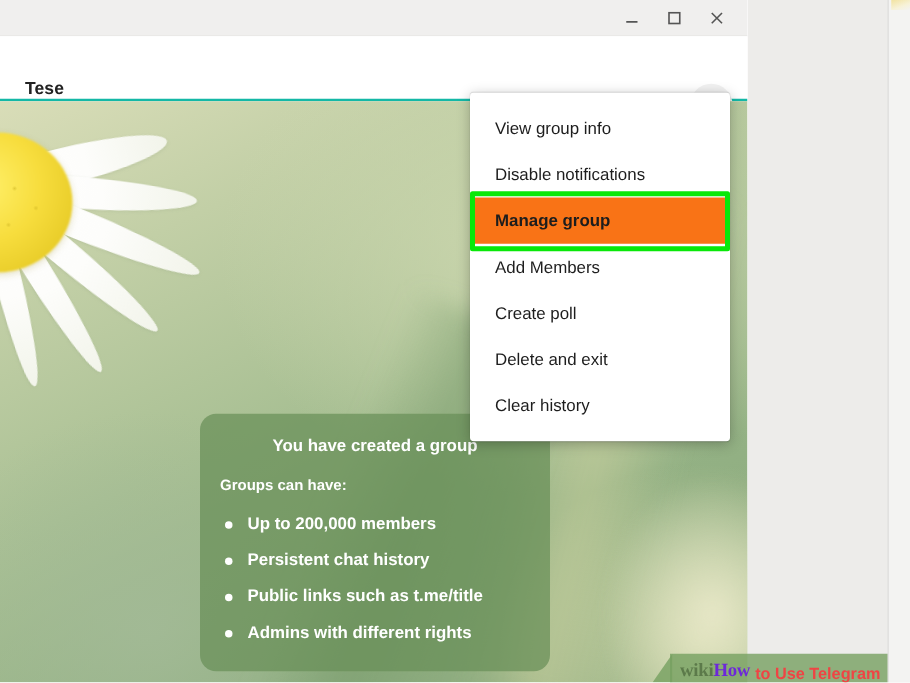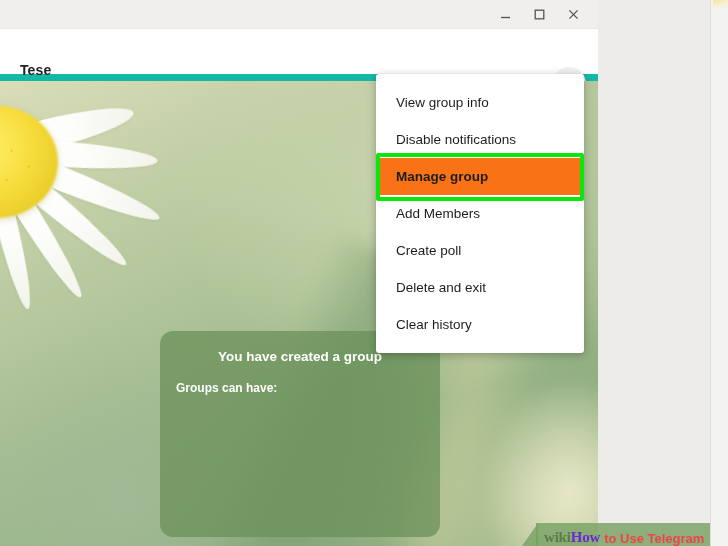--- a/index.html
+++ b/index.html
@@ -50,21 +50,21 @@
     width:34px; height:29px;
     display:flex; align-items:center; justify-content:center;
     color:#5a5a5a;
   }
   .win-btn svg { display:block; }
 
   
   .chat-header {
     position:absolute; left:0; top:29px; width:598px; height:52px;
     background:#ffffff;
-    border-bottom:7px solid #14b8a6;
+    border-bottom:2px solid #14b8a6;
   }
   .chat-title {
     position:absolute; left:20px; top:33px;
     font-size:14px; font-weight:bold; color:#222222;
     letter-spacing:.1px;
   }
   .chat-sub {
     position:absolute; left:20px; top:56px;
     font-size:13px; color:#8d8d8d;
   }
@@ -294,20 +294,26 @@
         <div class="petal" style="transform:rotate(76deg) scaleY(.7); width:165px;"></div>
 
         <div class="core"></div>
         <div class="core-spots"></div>
 
       </div>
 
       <div class="service-bubble">
         <div class="sb-line-center">You have created a group</div>
         <div class="sb-line">Groups can have:</div>
+        <ul class="sb-list">
+          <li>Up to 200,000 members</li>
+          <li>Persistent chat history</li>
+          <li>Public links such as t.me/title</li>
+          <li>Admins with different rights</li>
+        </ul>
       </div>
     </div>
 
     <div class="menu">
       <div class="menu-item">View group info</div>
       <div class="menu-item">Disable notifications</div>
       <div class="menu-item-wrap">
         <div class="menu-item hovered">Manage group</div>
         <div class="highlight-box"></div>
       </div>

